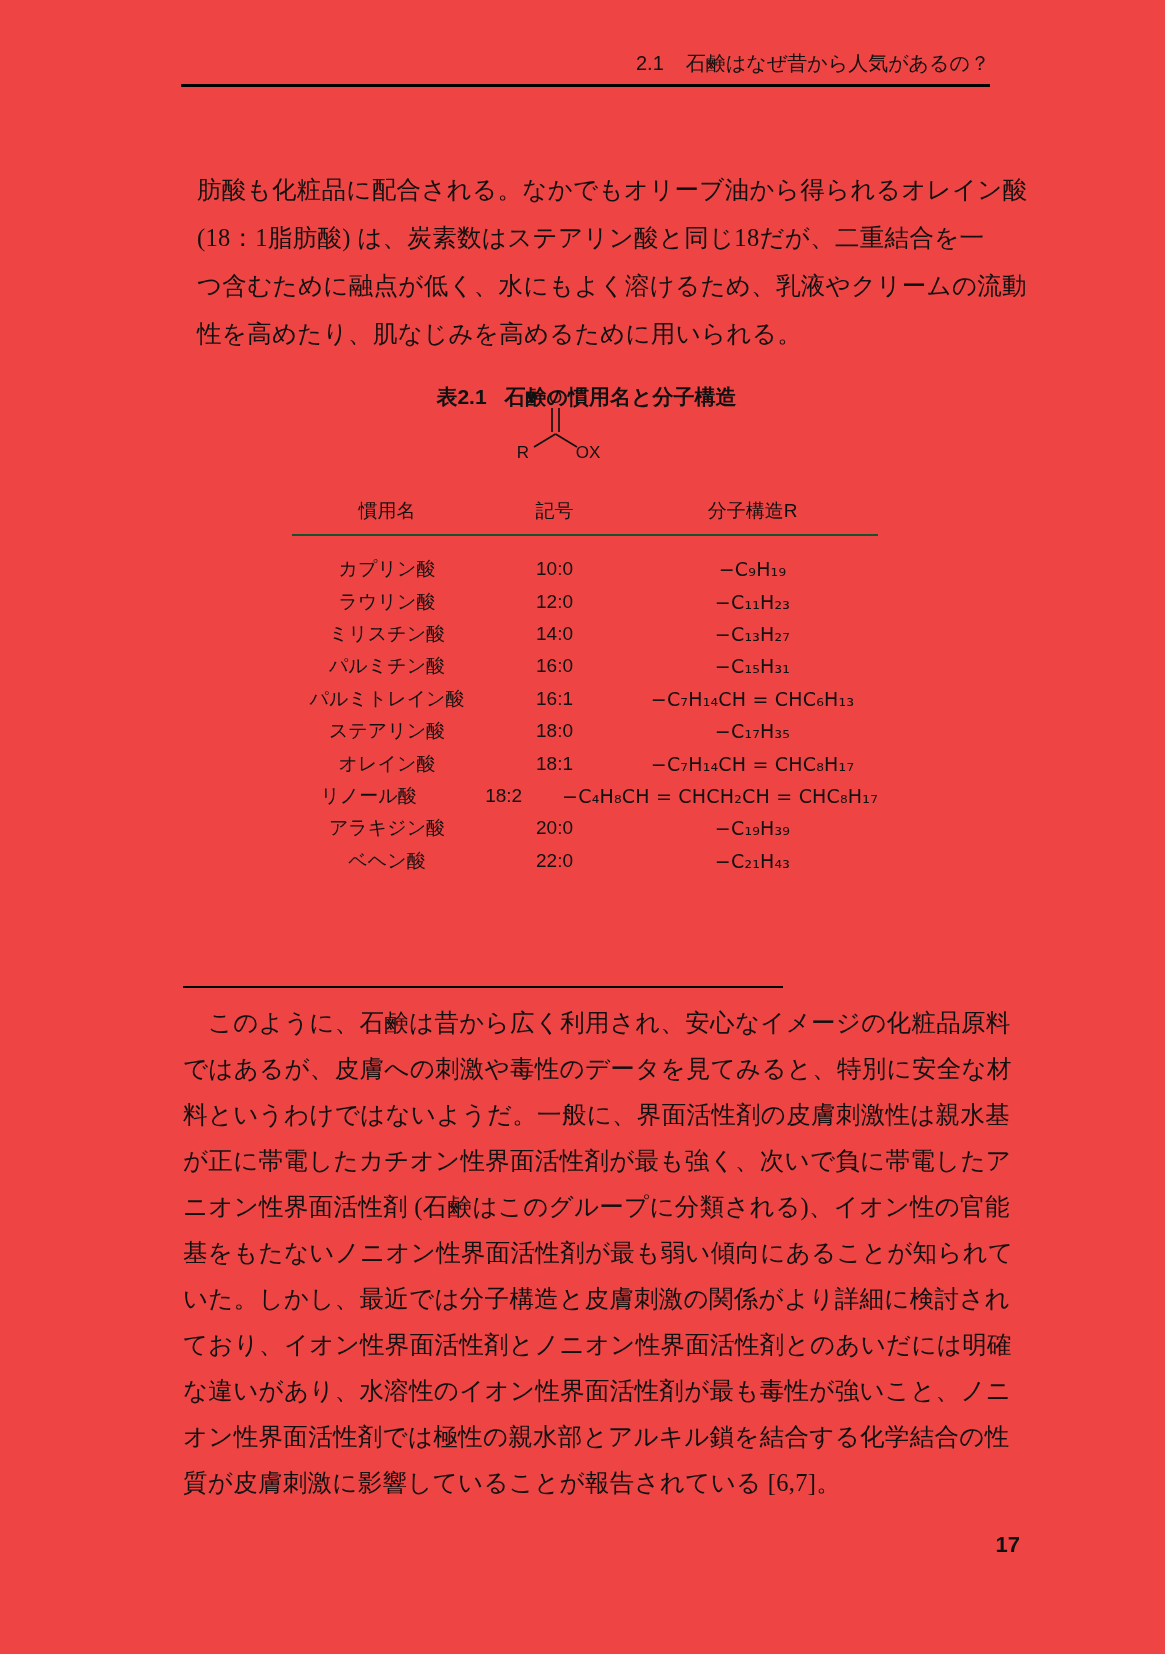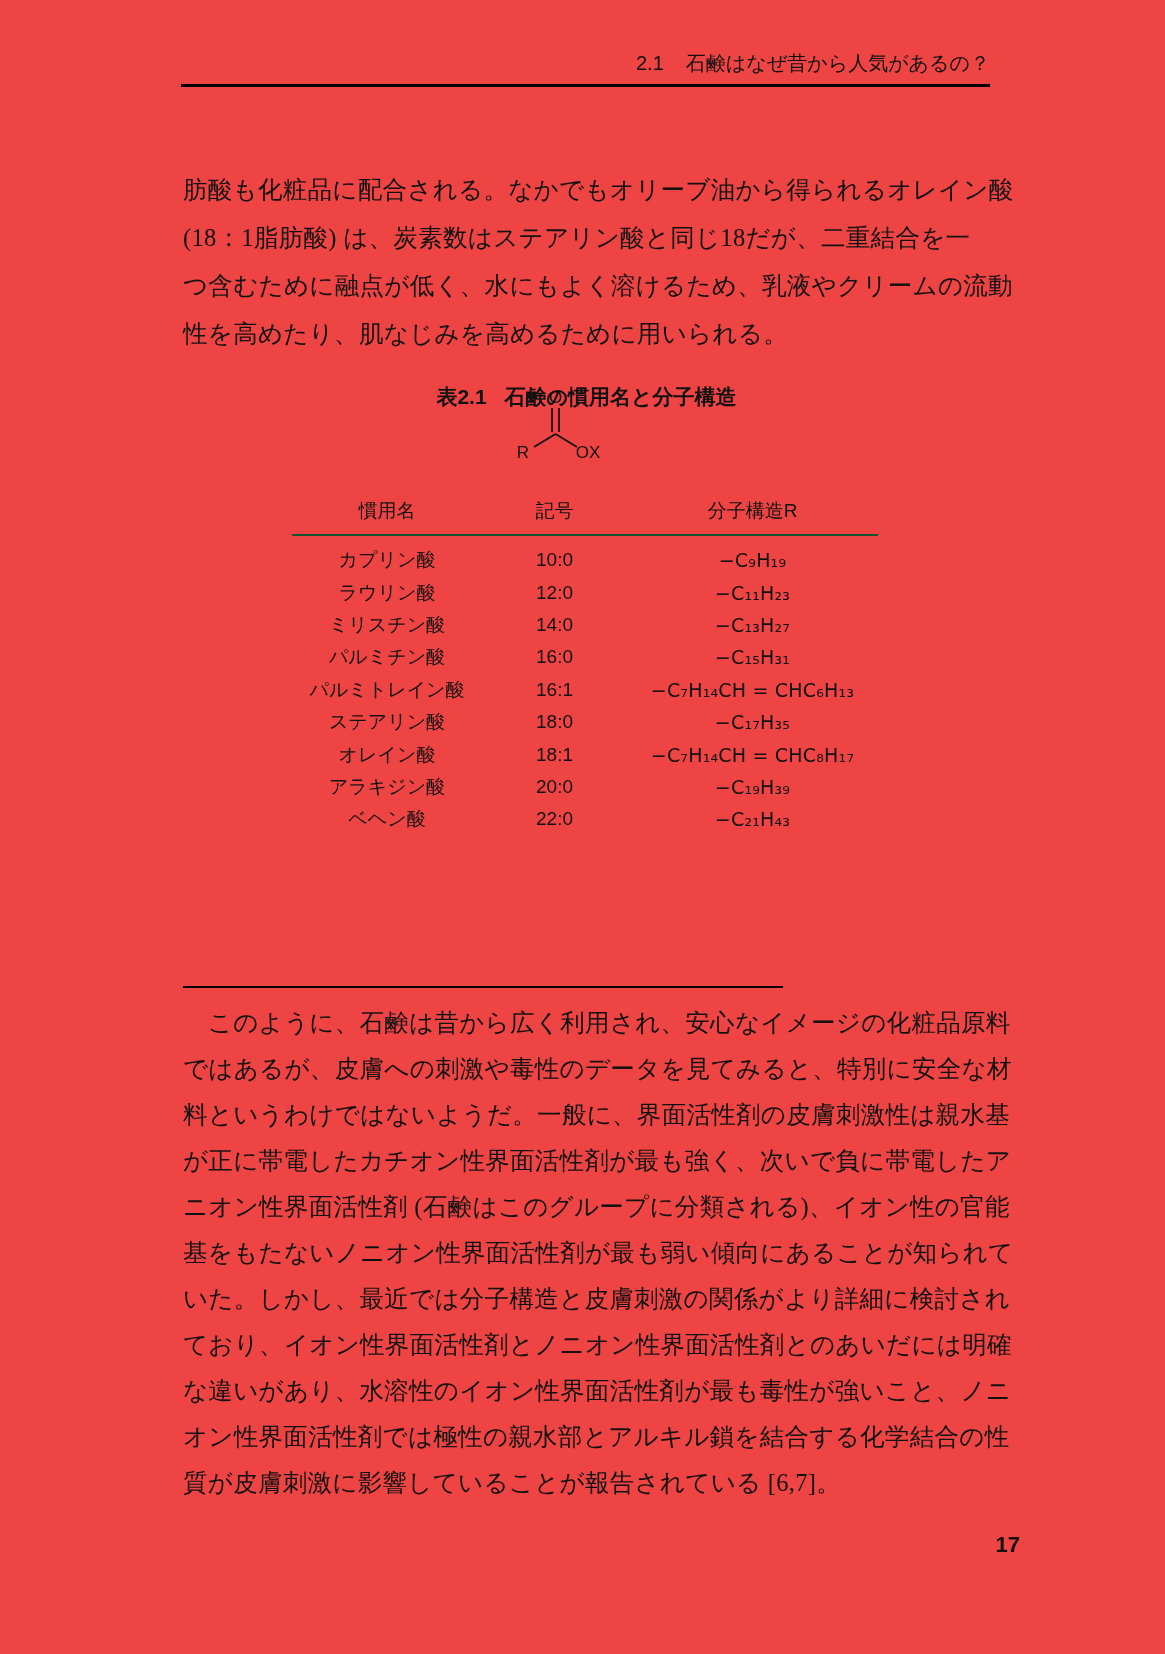--- a/index.html
+++ b/index.html
@@ -22,21 +22,21 @@
     position:absolute;left:181px;top:84px;width:809px;height:3px;background:#000;
   }
 
   
   .para{position:absolute;left:183px;width:822px;}
   .pline{
     height:46px;line-height:46px;font-size:24.5px;white-space:nowrap;
     letter-spacing:0.3px;
   }
   #paragraph-intro{top:166px;}
-  #paragraph-intro .pline{height:48px;line-height:48px;}
+  #paragraph-intro .pline{height:48px;line-height:48px;margin-left:14px;}
   #paragraph-main{top:1000px;}
 
   
   #table-caption{
     position:absolute;left:183px;top:383px;width:807px;text-align:center;
     font-weight:bold;font-size:21px;
     font-family:"Liberation Sans","DejaVu Sans",sans-serif;
   }
   #table-caption .cap-label{margin-right:18px;}
 
@@ -52,21 +52,21 @@
   #fatty-table{
     position:absolute;left:292px;top:488px;width:586px;
     font-family:"Liberation Sans","DejaVu Sans",sans-serif;
     font-size:19px;
   }
   .trow{display:flex;align-items:center;height:32.4px;}
   .trow .c1{width:190px;text-align:center;}
   .trow .c2{width:145px;text-align:center;}
   .trow .c3{flex:1;text-align:center;white-space:nowrap;}
   #thead{height:46px;border-bottom:2px solid #14532d;}
-  #tbody{padding-top:8px;}
+  #tbody{padding-top:17px;}
   .formula{font-family:"DejaVu Sans",sans-serif;letter-spacing:0.2px;}
 
   
   #section-heading{
     position:absolute;left:183px;top:946px;width:807px;
     font-family:"Liberation Sans","DejaVu Sans",sans-serif;
     font-weight:bold;font-size:26px;white-space:nowrap;
   }
   #section-heading .sec-num{margin-right:26px;letter-spacing:1px;}
   #section-rule{
@@ -147,20 +147,25 @@
         <div class="c1">ステアリン酸</div>
         <div class="c2">18:0</div>
         <div class="c3 formula">−C₁₇H₃₅</div>
       </div>
       <div class="trow">
         <div class="c1">オレイン酸</div>
         <div class="c2">18:1</div>
         <div class="c3 formula">−C₇H₁₄CH = CHC₈H₁₇</div>
       </div>
       <div class="trow">
+        <div class="c1">リノール酸</div>
+        <div class="c2">18:2</div>
+        <div class="c3 formula">−C₄H₈CH = CHCH₂CH = CHC₈H₁₇</div>
+      </div>
+      <div class="trow">
         <div class="c1">アラキジン酸</div>
         <div class="c2">20:0</div>
         <div class="c3 formula">−C₁₉H₃₉</div>
       </div>
       <div class="trow">
         <div class="c1">ベヘン酸</div>
         <div class="c2">22:0</div>
         <div class="c3 formula">−C₂₁H₄₃</div>
       </div>
     </div>

